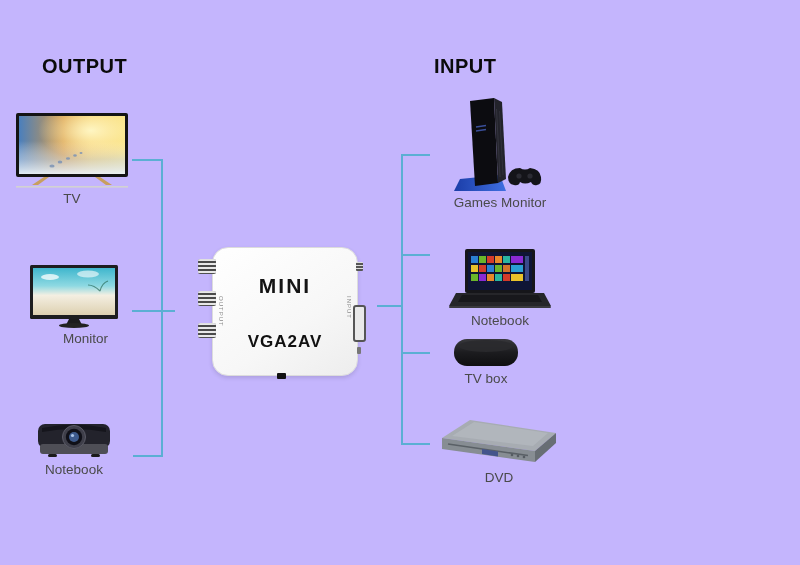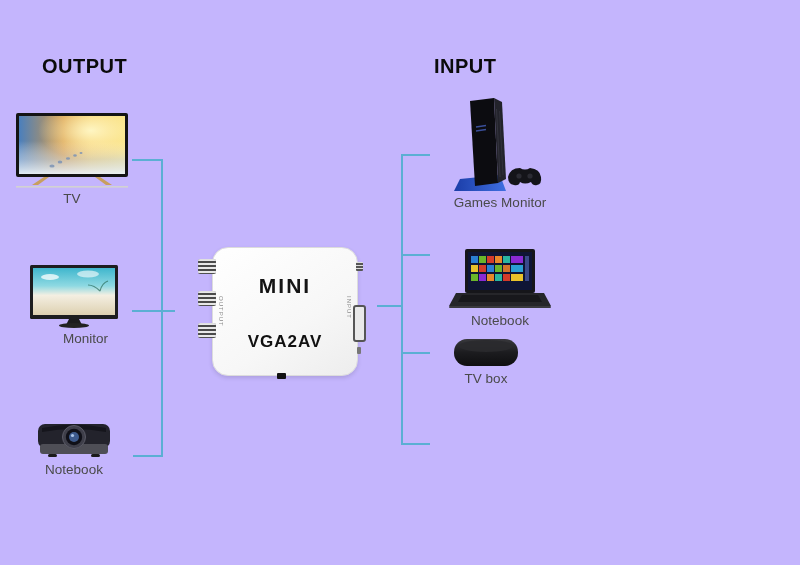--- a/index.html
+++ b/index.html
@@ -223,14 +223,28 @@
             <stop offset="0.5" stop-color="#1c1c1f"></stop>
             <stop offset="1" stop-color="#0e0e10"></stop>
         </linearGradient>
       </defs>
       <rect x="4" y="4" width="64" height="27" rx="13" fill="url(#tvboxg)"></rect>
       <ellipse cx="36" cy="11" rx="27" ry="6" fill="#2a2a2e" opacity="0.9"></ellipse>
     </svg>
     <div class="dev-label">TV box</div>
   </div>
 
+  <div class="device" style="left:440px;top:418px;width:118px;">
+    <svg width="118" height="50">
+      <polygon points="30,2 116,15 95,33 2,20" fill="#a7acb2"></polygon>
+      <polygon points="34,4 108,15 93,28 12,18" fill="#b8bdc3" opacity="0.6"></polygon>
+      <polygon points="2,20 95,33 95,44 2,31" fill="#878d93"></polygon>
+      <polygon points="95,33 116,15 116,25 95,44" fill="#686e74"></polygon>
+      <line x1="8" y1="26" x2="88" y2="37.5" stroke="#5a6066" stroke-width="1.5"></line>
+      <polygon points="42,31 58,33.5 58,38.5 42,36" fill="#44548c"></polygon>
+      <circle cx="72" cy="37" r="1.3" fill="#555b61"></circle>
+      <circle cx="78" cy="38" r="1.3" fill="#555b61"></circle>
+      <circle cx="84" cy="39" r="1.3" fill="#555b61"></circle>
+    </svg>
+    <div class="dev-label">DVD</div>
+  </div>
 
 </div>
 
 </body></html>

